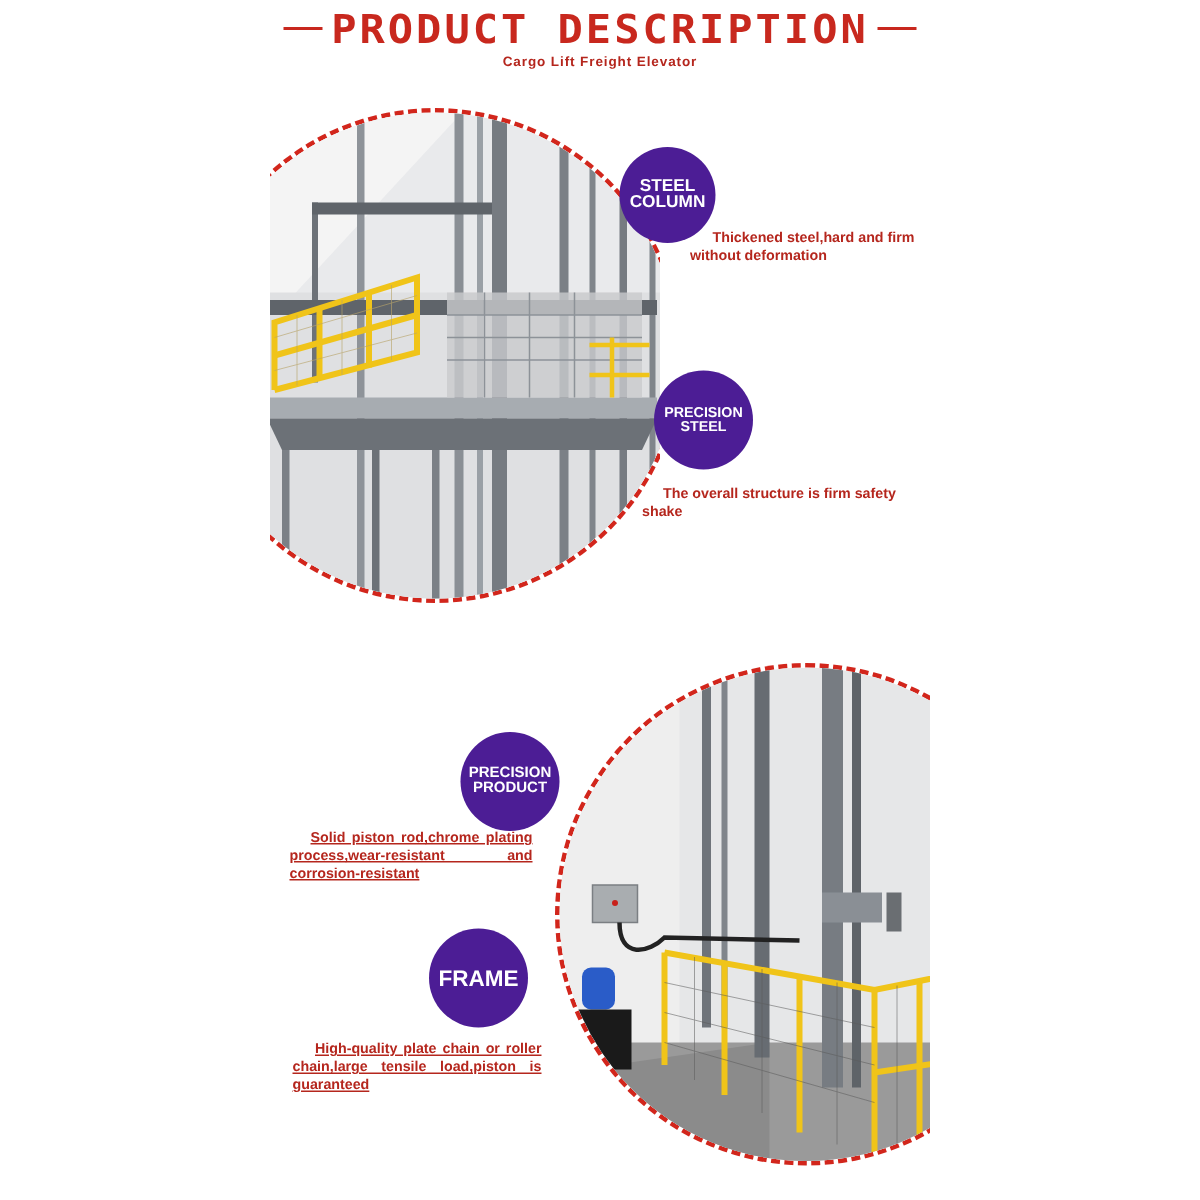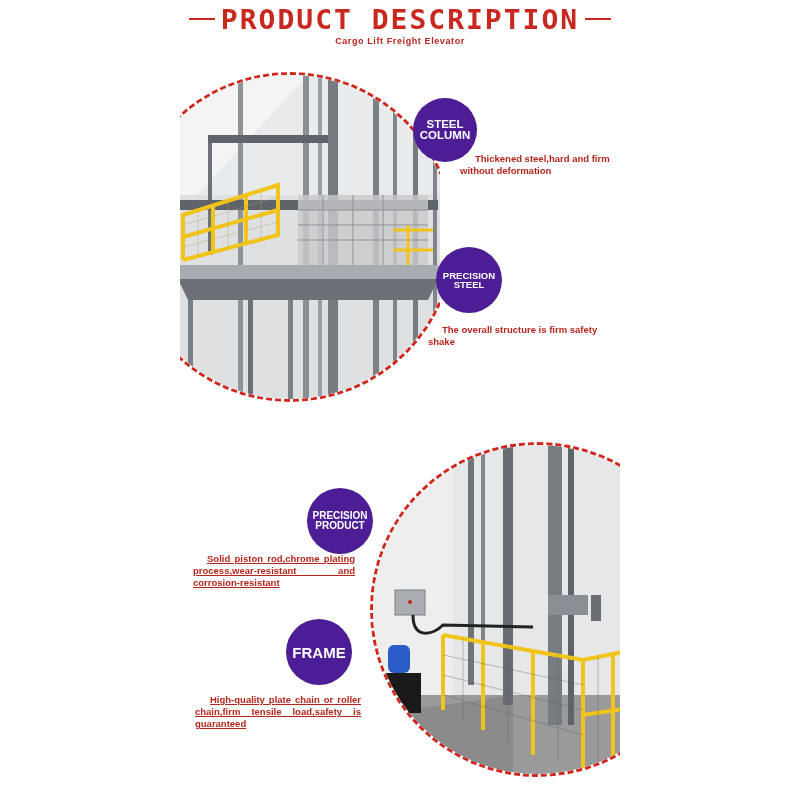--- a/index.html
+++ b/index.html
@@ -154,13 +154,13 @@
   <div>
       <div>PRECISION</div>
       <div>PRODUCT</div>
     </div>
 </div>
 <div class="desc just" style="left:193px;top:553px;width:162px;text-indent:14px;">Solid piston rod,chrome plating process,wear-resistant and corrosion-resistant</div>
 
 <div class="badge" style="left:286px;top:619px;width:66px;height:66px;font-size:15px;">
   <div>FRAME</div>
 </div>
-<div class="desc just" style="left:195px;top:694px;width:166px;text-indent:15px;">High-quality plate chain or roller chain,firm tensile load,safety is guaranteed</div>
+<div class="desc just" style="left:195px;top:694px;width:166px;text-indent:15px;">High-quality plate chain or roller chain,large tensile load,piston is guaranteed</div>
 
 </body></html>

